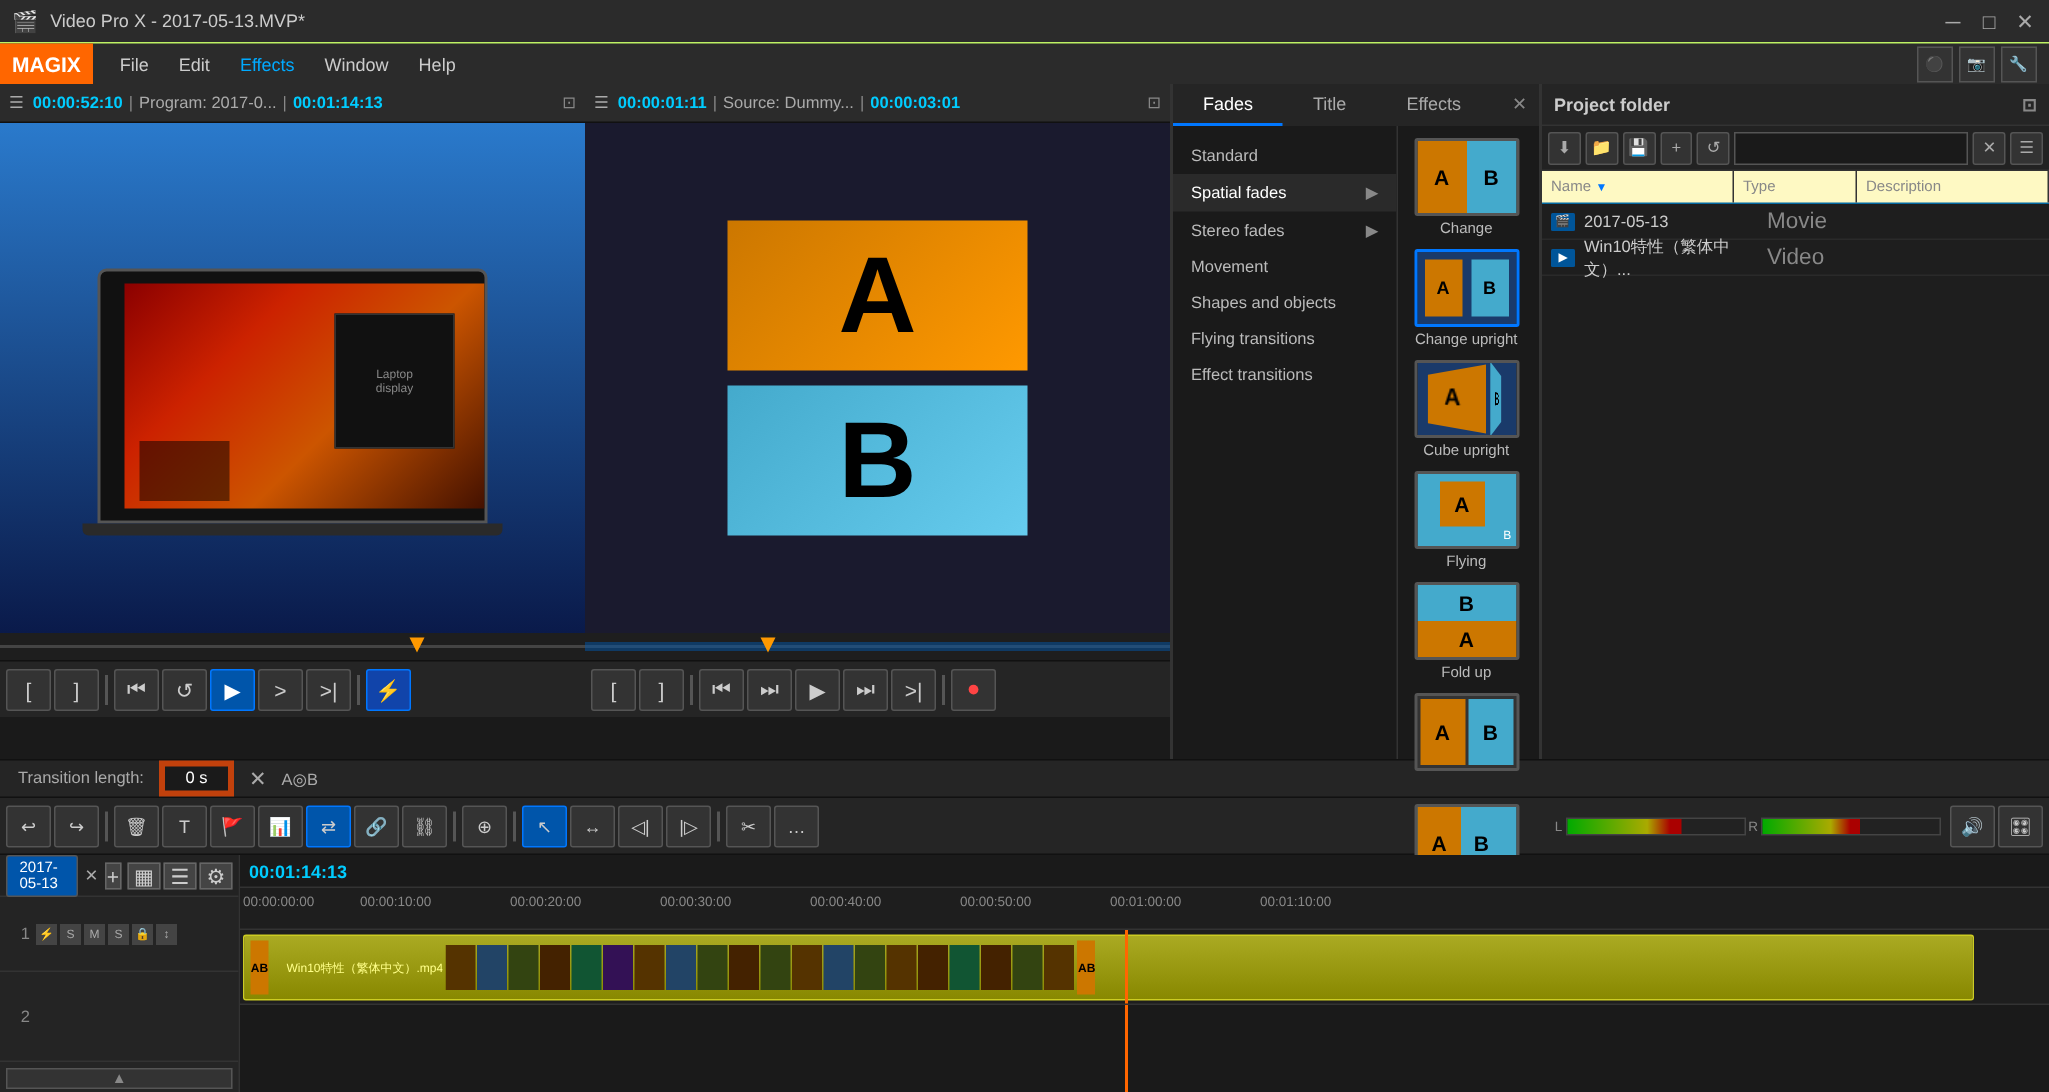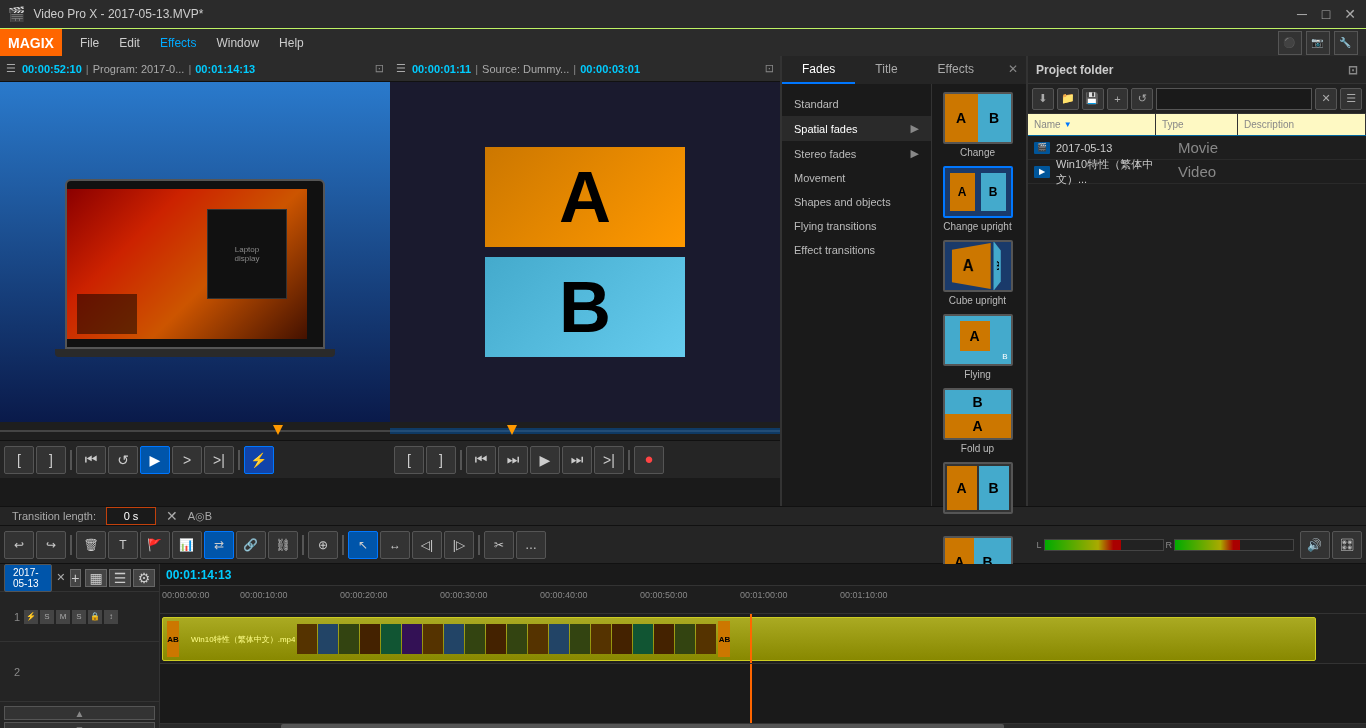--- a/index.html
+++ b/index.html
@@ -45,21 +45,21 @@
     .eff-sidebar-item .arrow { color: #888; }
     .effects-grid { flex: 1; padding: 8px; display: flex; flex-wrap: wrap; align-content: flex-start; gap: 8px; overflow-y: auto; }
     .effect-thumb { width: 75px; display: flex; flex-direction: column; align-items: center; cursor: pointer; }
     .effect-thumb-img { width: 70px; height: 52px; background: #333; border: 2px solid #555; border-radius: 2px; display: flex; align-items: center; justify-content: center; font-size: 10px; color: #aaa; position: relative; overflow: hidden; }
     .effect-thumb-img.selected { border-color: #0077ff; background: #003366; }
     .effect-thumb-label { font-size: 10px; color: #bbb; text-align: center; margin-top: 3px; }
 
     
     #transition-bar { display: flex; align-items: center; background: #252525; height: 36px; padding: 0 12px; gap: 10px; border-top: 1px solid #111; border-bottom: 1px solid #111; }
     .trans-label { color: #aaa; font-size: 11px; }
-    .trans-value { background: #1a1a1a; border: 1px solid #c2410c; color: #fff; padding: 2px 5px; font-size: 11px; min-width: 50px; text-align: center; }
+    .trans-value { background: #1a1a1a; border: 4px solid #c2410c; color: #fff; padding: 2px 5px; font-size: 11px; min-width: 50px; text-align: center; }
     .trans-close { color: #aaa; cursor: pointer; font-size: 14px; }
     .trans-ab { color: #aaa; font-size: 11px; }
 
     
     #bottom-area { display: flex; flex-direction: column; flex: 1; background: #1a1a1a; }
     #toolbar-row { display: flex; align-items: center; background: #252525; height: 38px; padding: 0 4px; gap: 2px; border-bottom: 1px solid #111; }
     .tool-btn { width: 30px; height: 28px; background: #333; border: 1px solid #555; display: flex; align-items: center; justify-content: center; color: #ccc; font-size: 12px; cursor: pointer; border-radius: 2px; }
     .tool-btn.active { background: #0055aa; border-color: #0077ff; }
     .tool-sep { width: 2px; height: 20px; background: #555; margin: 0 2px; }
 
@@ -152,21 +152,21 @@
         <span style="margin:0 4px;color:#888;">|</span>
         <span class="time">00:01:14:13</span>
         <div style="flex:1;"></div>
         <span style="color:#888;">⊡</span>
       </div>
 
       <div class="preview-canvas">
         <div style="position:absolute;left:0;top:0;right:0;bottom:0;background:linear-gradient(180deg,#2a7acc 0%,#1a4a8a 50%,#0a1a4a 100%);"></div>
         <div style="position:relative;z-index:1;width:280px;height:210px;display:flex;flex-direction:column;align-items:center;justify-content:flex-end;">
 
-          <div style="width:260px;height:170px;background:#111;border-radius:6px 6px 0 0;border:2px solid #555;overflow:hidden;display:flex;align-items:center;justify-content:flex-start;">
+          <div style="width:260px;height:170px;background:#111;border-radius:6px 6px 0 0;border:2px solid #555;overflow:hidden;display:flex;align-items:center;justify-content:flex-end;">
             <div style="width:240px;height:150px;background:linear-gradient(135deg,#8B0000 0%,#cc2200 30%,#cc5500 60%,#441100 100%);position:relative;display:flex;align-items:center;justify-content:center;">
               <div style="position:absolute;right:20px;top:20px;width:80px;height:90px;background:#111;border:1px solid #333;display:flex;align-items:center;justify-content:center;">
                 <div style="color:#888;font-size:8px;text-align:center;">Laptop<br>display</div>
               </div>
               <div style="position:absolute;bottom:5px;left:10px;width:60px;height:40px;background:rgba(0,0,0,0.5);"></div>
             </div>
           </div>
           <div style="width:280px;height:8px;background:#2a2a2a;border-radius:0 0 4px 4px;"></div>
         </div>
       </div>

